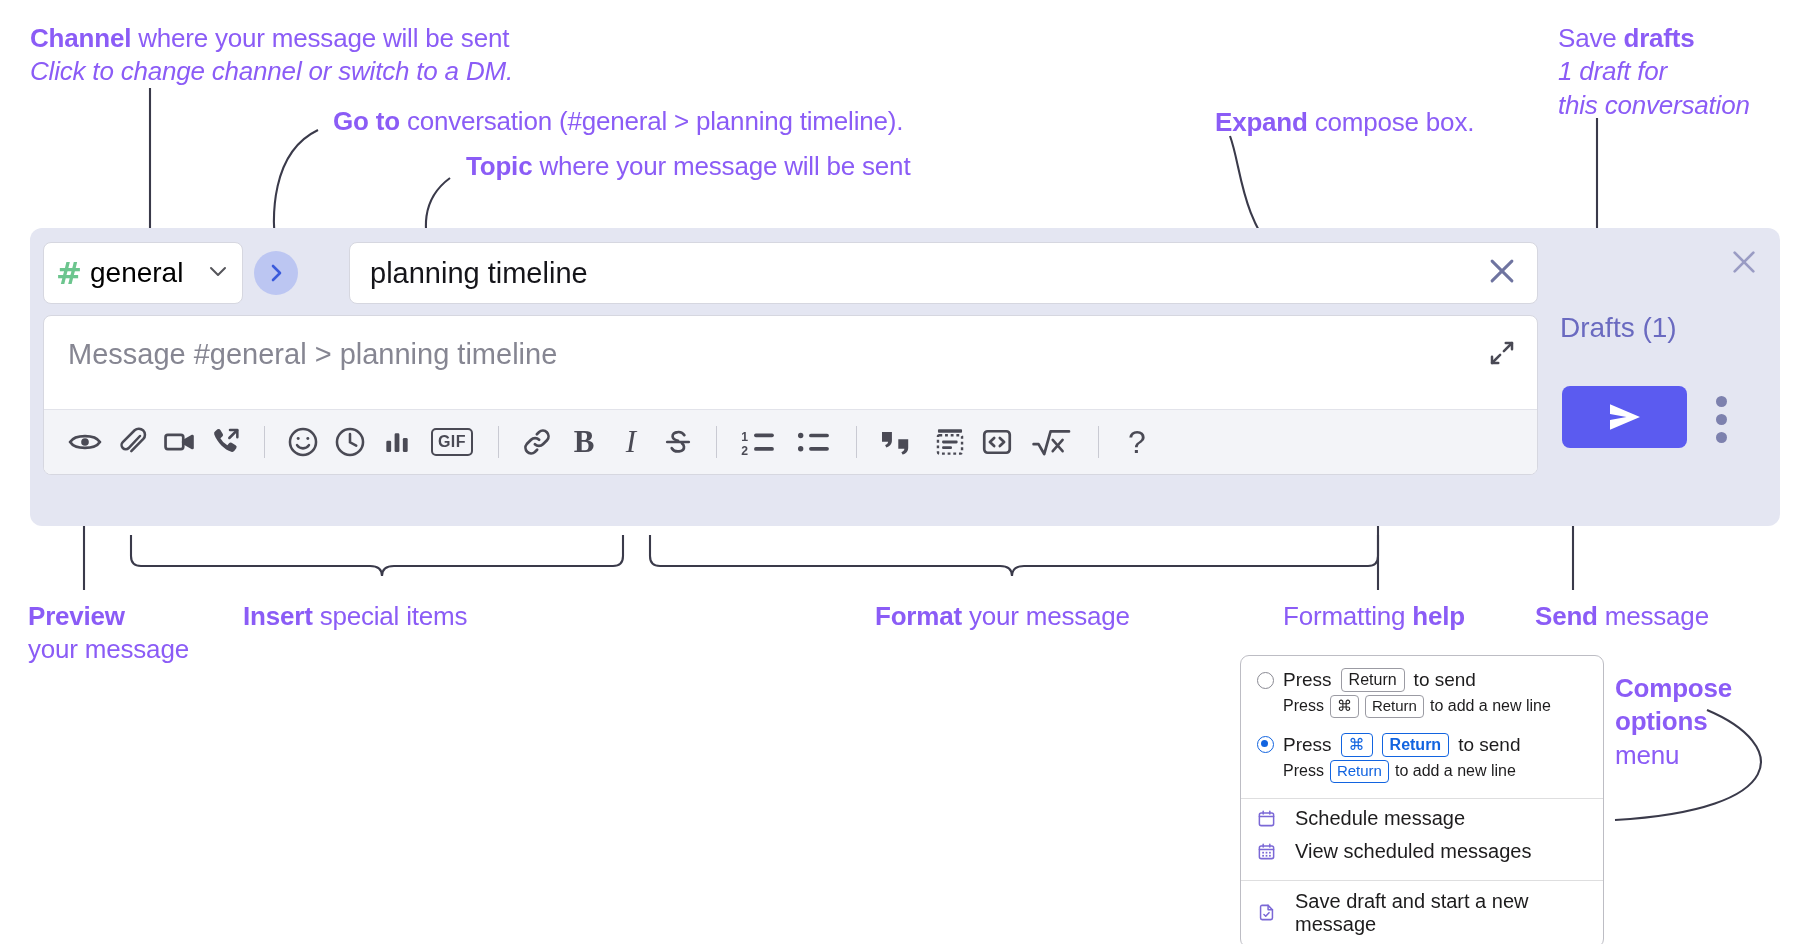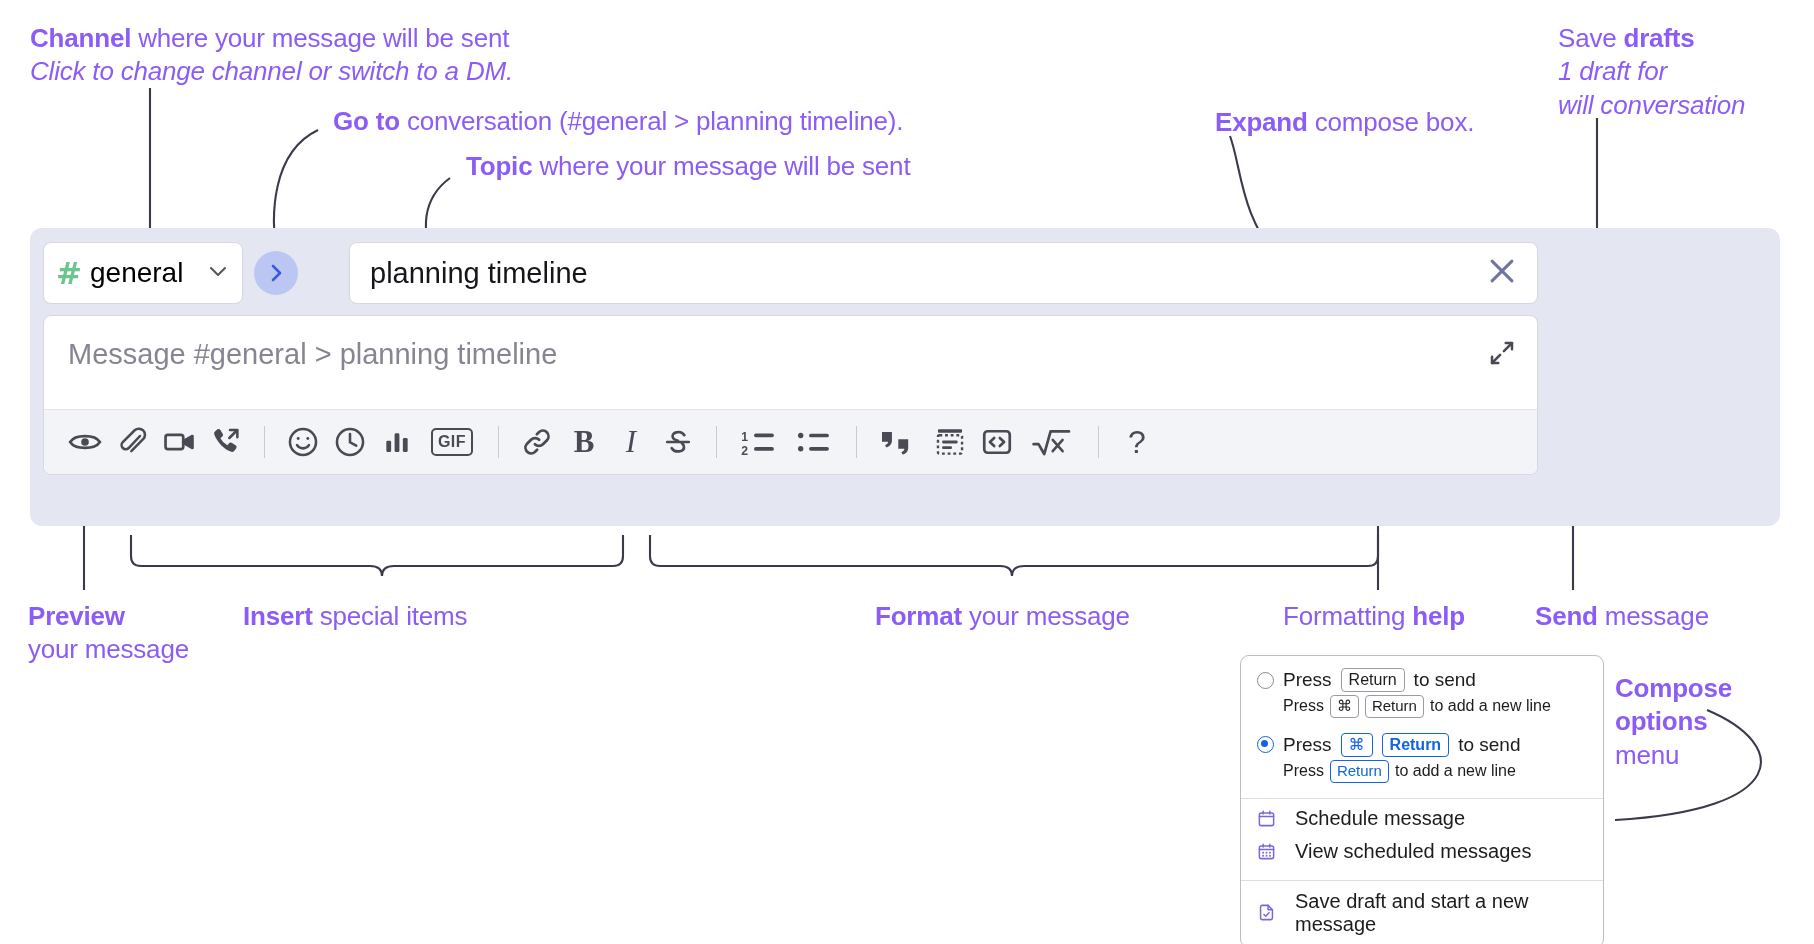--- a/index.html
+++ b/index.html
@@ -214,21 +214,21 @@
   <b>Topic</b><span> where your message will be sent</span>
 </div>
 
 <div class="ann" style="left:1215px;top:106px;">
   <b>Expand</b><span> compose box.</span>
 </div>
 
 <div class="ann" style="left:1558px;top:22px;">
   <div><span>Save </span><b>drafts</b></div>
   <div><i>1 draft for</i></div>
-  <div><i>will conversation</i></div>
+  <div><i>this conversation</i></div>
 </div>
 
 <div class="ann" style="left:28px;top:600px;">
   <div><b>Preview</b></div>
   <div><span>your message</span></div>
 </div>
 
 <div class="ann" style="left:243px;top:600px;">
   <b>Insert</b><span> special items</span>
 </div>
@@ -419,20 +419,39 @@
             </svg>
         </div>
         <div class="tb-sep"></div>
         <div class="tb">
           <span style="font-size:32px;color:#4a4a55;">?</span>
         </div>
       </div>
     </div>
   </div>
 
+  <div id="panel-right">
+    <div id="panel-close">
+      <svg width="32" height="32" viewBox="0 0 24 24" fill="none" stroke="#9a9cc4" stroke-width="2" stroke-linecap="round">
+          <line x1="5" y1="5" x2="19" y2="19"></line>
+          <line x1="19" y1="5" x2="5" y2="19"></line>
+        </svg>
+    </div>
+    <div id="drafts-link">Drafts (1)</div>
+    <div id="send-button">
+      <svg width="44" height="36" viewBox="0 0 28 24" fill="#ffffff">
+          <path d="M4 3.5 L24 12 L4 20.5 L4 14 L15 12 L4 10 z"></path>
+        </svg>
+    </div>
+    <div id="kebab">
+      <span></span>
+      <span></span>
+      <span></span>
+    </div>
+  </div>
 </div>
 
 <div id="compose-menu">
 
   <div class="opt-row">
     <span class="radio"></span>
     <span>Press </span>
     <span class="key">Return</span>
     <span> to send</span>
   </div>

